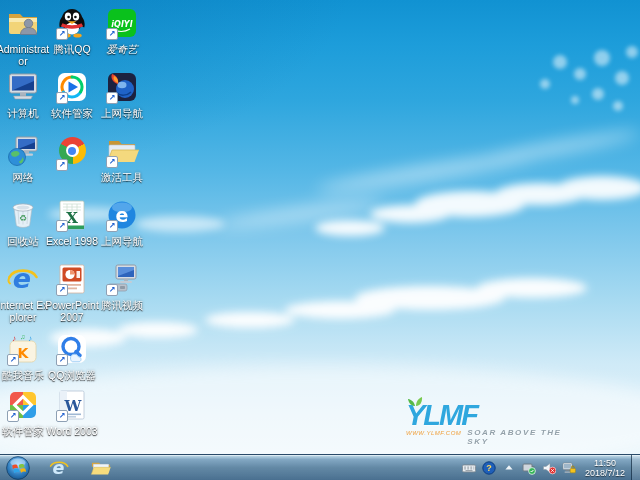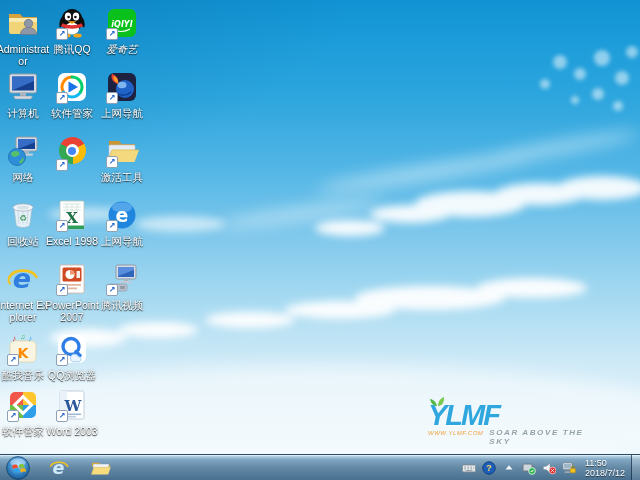--- a/index.html
+++ b/index.html
@@ -20,21 +20,21 @@
     border:1px solid #8ea0b4;border-radius:2px;font-size:8px;line-height:9px;color:#1e5fd0;
     font-weight:bold;text-align:center;}
   .lbl{display:block;margin-top:3px;font-size:10.5px;line-height:12px;color:#fff;
     word-break:break-all;text-shadow:0 1px 1px rgba(0,0,0,.78),0 0 3px rgba(0,0,0,.45);}
   .chrome{width:27px;height:27px;border-radius:50%;margin:3px auto;position:relative;
     background:conic-gradient(from 300deg,#ea4335 0 120deg,#fbbc05 0 240deg,#34a853 0 360deg);}
   .chrome i{position:absolute;inset:7px;background:#fff;border-radius:50%;}
   .chrome i::after{content:'';position:absolute;inset:2.5px;background:#4285f4;border-radius:50%;}
 
   
-  .watermark{position:absolute;left:428px;top:400px;width:170px;color:#2fa7de;}
+  .watermark{position:absolute;left:406px;top:400px;width:170px;color:#2fa7de;}
   .wm-row{position:relative;height:32px;}
   .wm-logo{font-size:29px;line-height:30px;font-weight:bold;font-style:italic;
     letter-spacing:-2px;color:#2fa7de;text-shadow:0 1px 0 rgba(255,255,255,.6);}
   .wm-leaf{position:absolute;left:2px;top:-4px;}
   .wm-sub{display:flex;align-items:baseline;margin-top:-4px;font-style:italic;}
   .wm-url{font-size:6px;color:#f0a03c;letter-spacing:.5px;margin-right:6px;}
   .wm-slogan{font-size:8px;font-weight:bold;color:#93a1aa;letter-spacing:1.6px;
     text-shadow:0 1px 0 rgba(255,255,255,.7);}
 
   
@@ -42,21 +42,21 @@
     background:linear-gradient(180deg,rgba(195,222,236,.95) 0%,rgba(120,160,190,.92) 18%,
       rgba(86,127,158,.92) 50%,rgba(64,104,138,.95) 100%);
     border-top:1px solid rgba(25,55,85,.65);box-shadow:inset 0 1px 0 rgba(255,255,255,.45);box-sizing:border-box;}
   .start{width:24px;height:24px;margin-left:6px;padding:0;border:none;background:transparent;cursor:pointer;}
   .ql{width:26px;height:22px;margin-left:16px;padding:0;border:none;background:transparent;cursor:pointer;}
   .ql svg{width:22px;height:22px;}
   .tray{margin-left:auto;display:flex;align-items:center;}
   .tico{width:16px;height:16px;margin-left:4px;display:inline-flex;align-items:center;justify-content:center;}
   .tico svg{width:14px;height:14px;}
   .tico.small svg{width:10px;height:10px;}
-  .clock{margin:0 6px 0 8px;text-align:left;color:#fff;font-size:9px;line-height:10px;
+  .clock{margin:0 6px 0 8px;text-align:center;color:#fff;font-size:9px;line-height:10px;
     text-shadow:0 1px 1px rgba(0,0,0,.6);cursor:default;}
   .showdesk{width:8px;height:26px;border-left:1px solid rgba(10,35,60,.7);
     background:linear-gradient(180deg,rgba(255,255,255,.28),rgba(255,255,255,.08));cursor:pointer;}
 </style>
 </head>
 <body>
 
 <div class="desktop">
   <svg class="clouds" width="640" height="454" viewBox="0 0 640 454">
     <defs>

